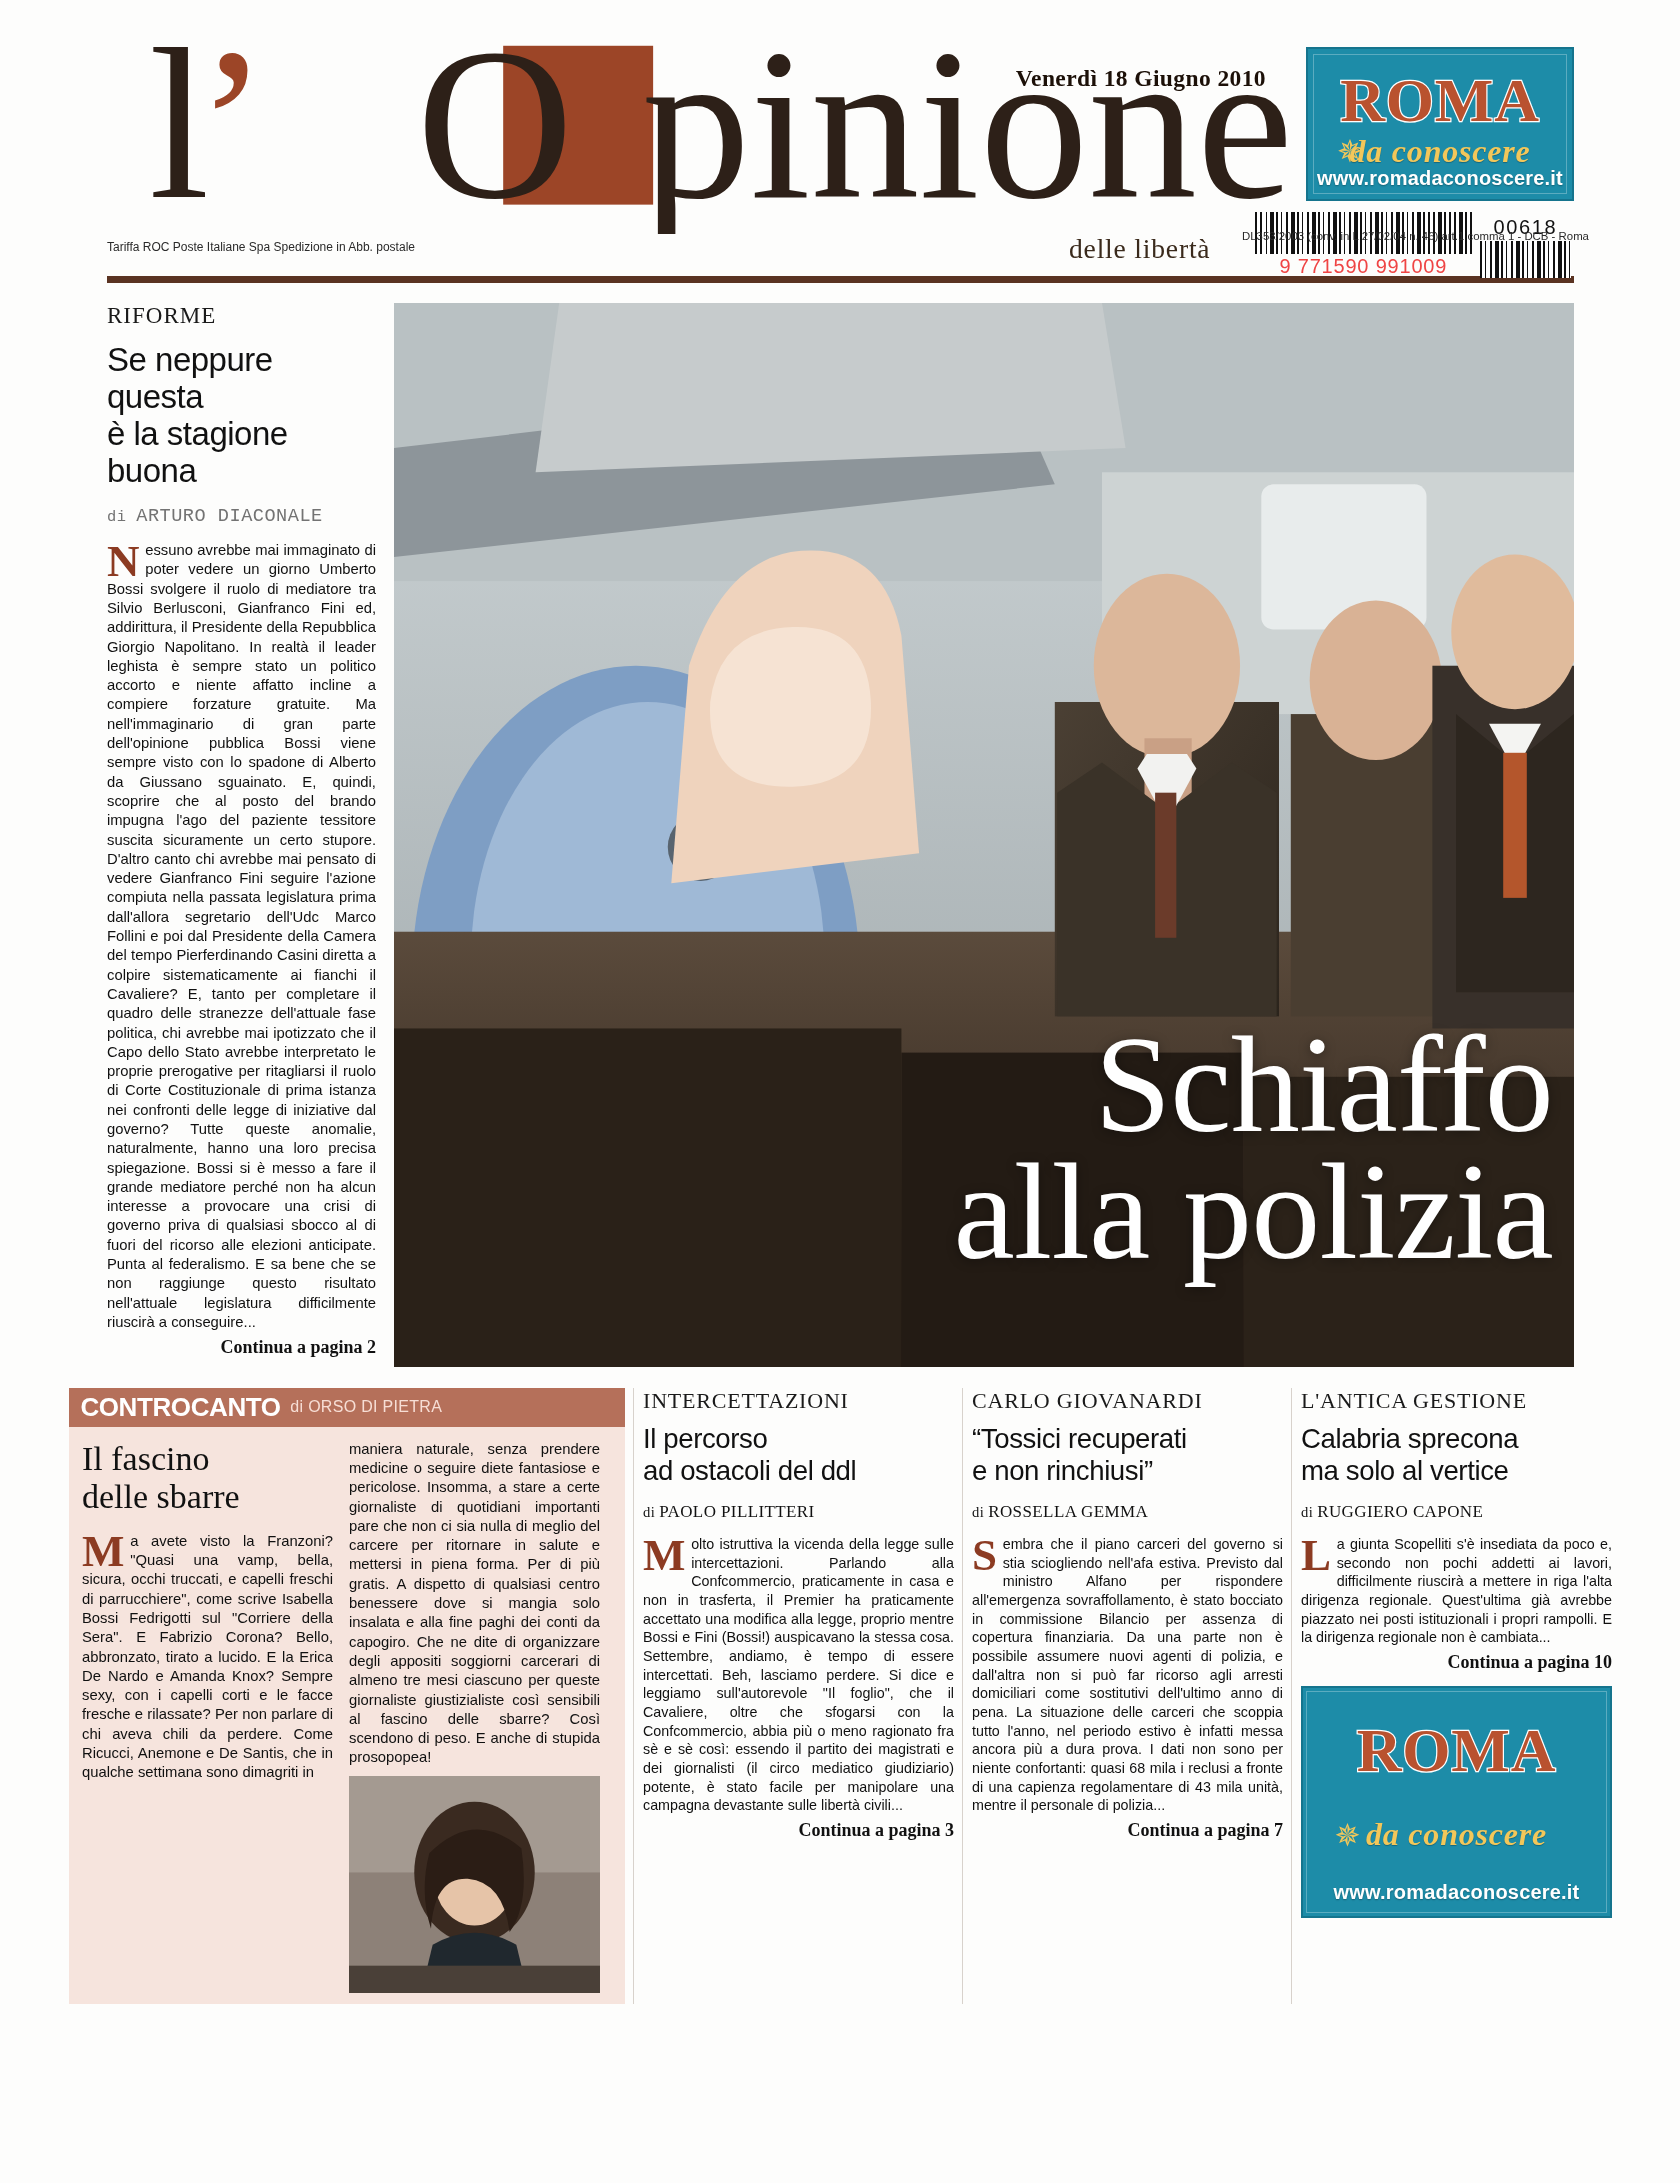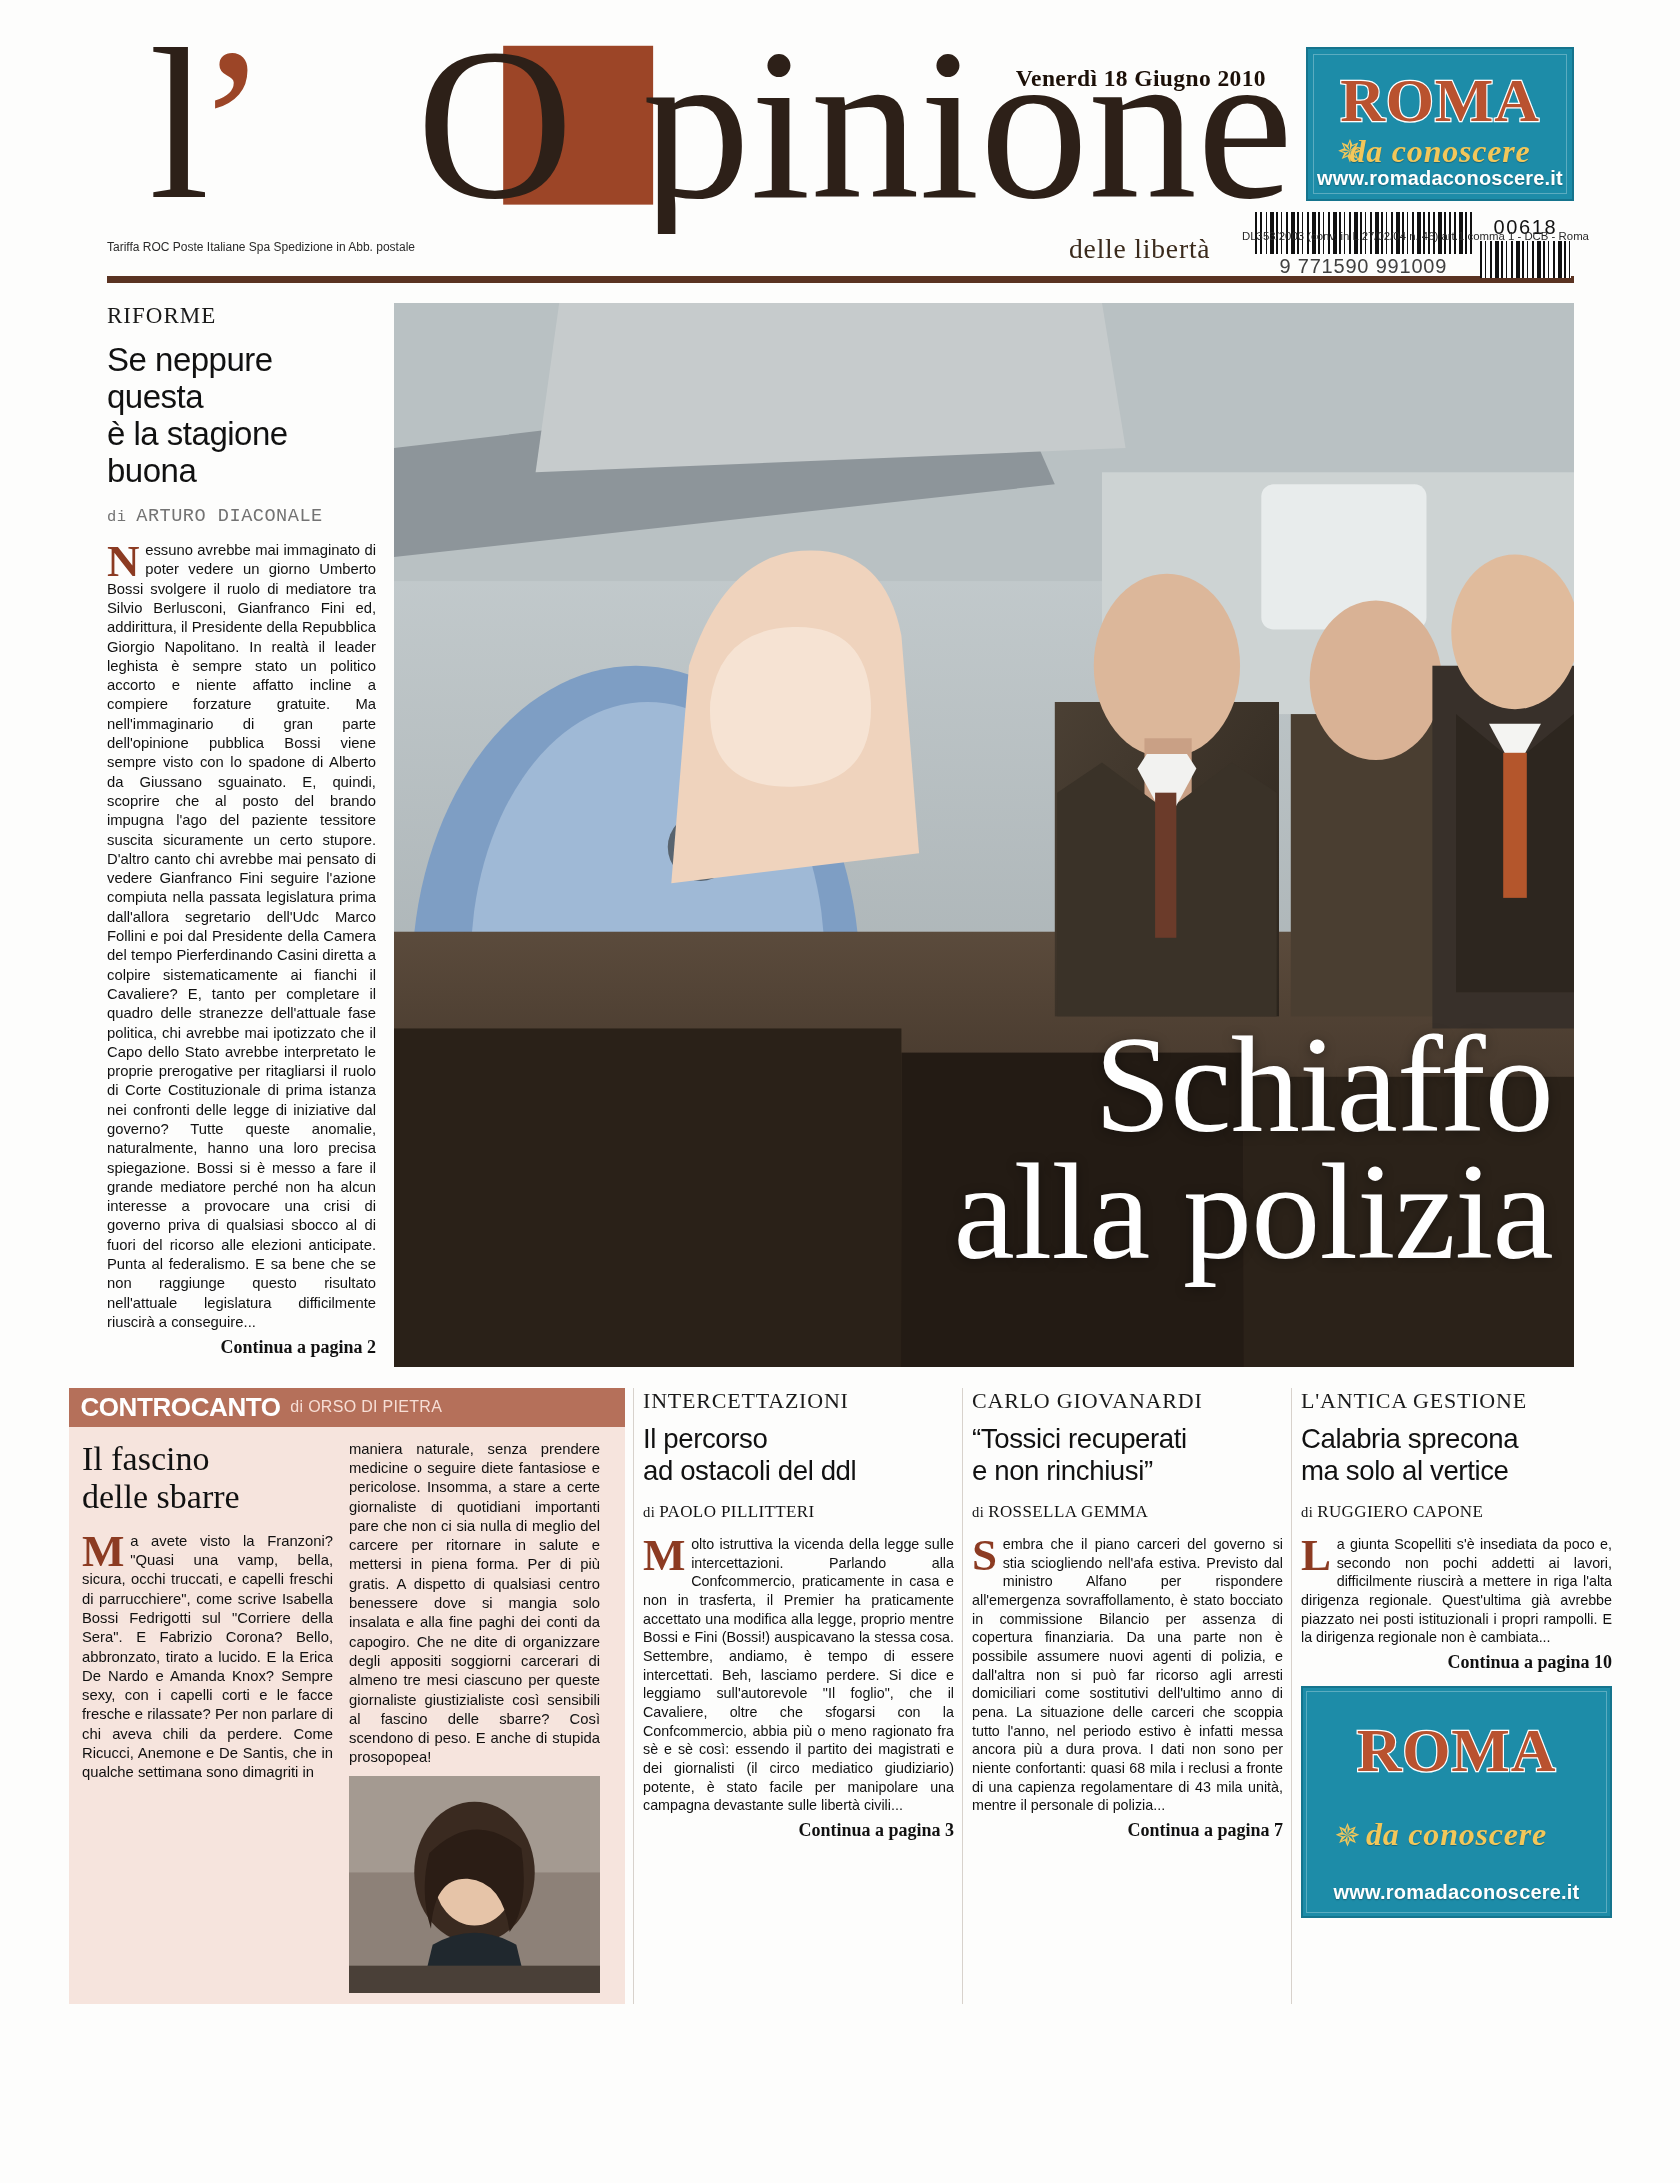--- a/index.html
+++ b/index.html
@@ -137,21 +137,21 @@
     width: 217px;
     background-image: repeating-linear-gradient(to right,
       #111 0 2.4px, #fff 2.4px 4.9px, #111 4.9px 6.5px, #fff 6.5px 10.5px,
       #111 10.5px 12px, #fff 12px 15.4px, #111 15.4px 19.5px, #fff 19.5px 21px);
   }
   .bars.addon { width: 91px; height: 37px; }
   .barcode-digits {
     font-family: "Liberation Sans", sans-serif;
     font-size: 20px;
     letter-spacing: 0.8px;
-    color: #404040;
+    color: #ef4444;
     margin-top: 0.8px;
   }
   .addon-digits {
     font-family: "Liberation Sans", sans-serif;
     font-size: 20px;
     letter-spacing: 1.6px;
     color: #111;
     text-align: center;
     margin-bottom: 1.6px;
   }

